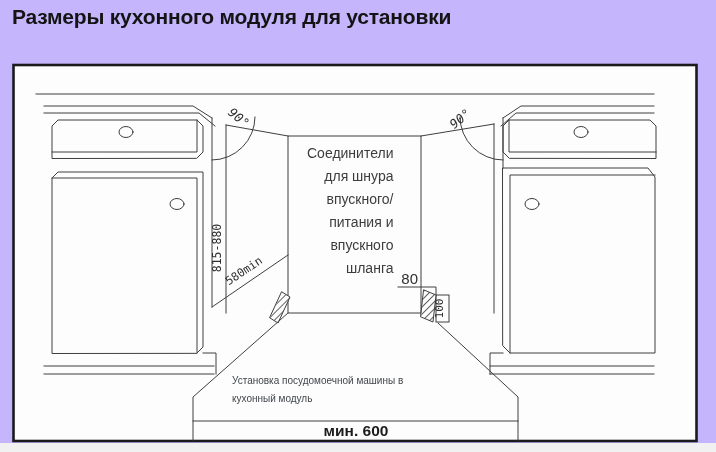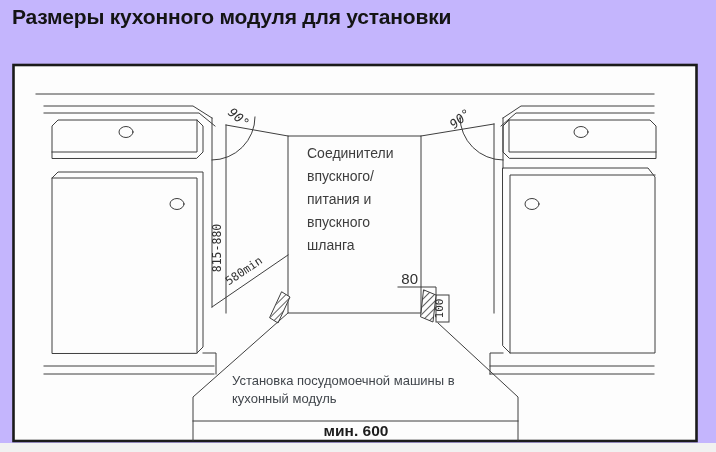--- a/index.html
+++ b/index.html
@@ -23,24 +23,24 @@
   }
   svg.diagram{position:absolute;left:0;top:0;}
   .note{
     position:absolute;
     color:#3d3d3d;
   }
   .connector-note{
     left:307px;top:142px;
     font-size:14px;line-height:23px;
   }
-  .connector-note span{display:block;}
+  .connector-note span{display:block;text-align:right;}
   .install-note{
     left:232px;top:372px;
-    font-size:13px;line-height:18px;color:#41464c;
+    font-size:10px;line-height:18px;color:#41464c;
   }
   .install-note span{display:block;}
   text{fill:#2f2f2f;font-family:"DejaVu Sans Mono", monospace;}
   text.dim{font-size:11.5px;}
   text.dim-angle{font-size:12.5px;font-style:italic;}
   text.dim-80{font-size:15px;font-family:"Liberation Sans", sans-serif;}
   text.dim-100{font-size:11px;}
   text.dim-width{font-size:15.5px;font-weight:700;fill:#1c1c1c;font-family:"Liberation Sans", sans-serif;}
 </style>
 </head>
@@ -125,20 +125,21 @@
     <text class="dim-angle" transform="translate(463,122) rotate(-40)" text-anchor="middle">90°</text>
     <text class="dim" transform="translate(221,248) rotate(-90)" text-anchor="middle">815-880</text>
     <text class="dim" transform="translate(246,274) rotate(-34)" text-anchor="middle">580min</text>
     <text class="dim-80" x="418" y="284" text-anchor="end">80</text>
     <text class="dim-100" transform="translate(443,308.5) rotate(-90)" text-anchor="middle">100</text>
     <text class="dim-width" x="356" y="436" text-anchor="middle">мин. 600</text>
   </svg>
 
   <div class="note connector-note">
     <span>Соединители</span>
+    <span>для шнура</span>
     <span>впускного/</span>
     <span>питания и</span>
     <span>впускного</span>
     <span>шланга</span>
   </div>
 
   <div class="note install-note">
     <span>Установка посудомоечной машины в</span>
     <span>кухонный модуль</span>
   </div>

